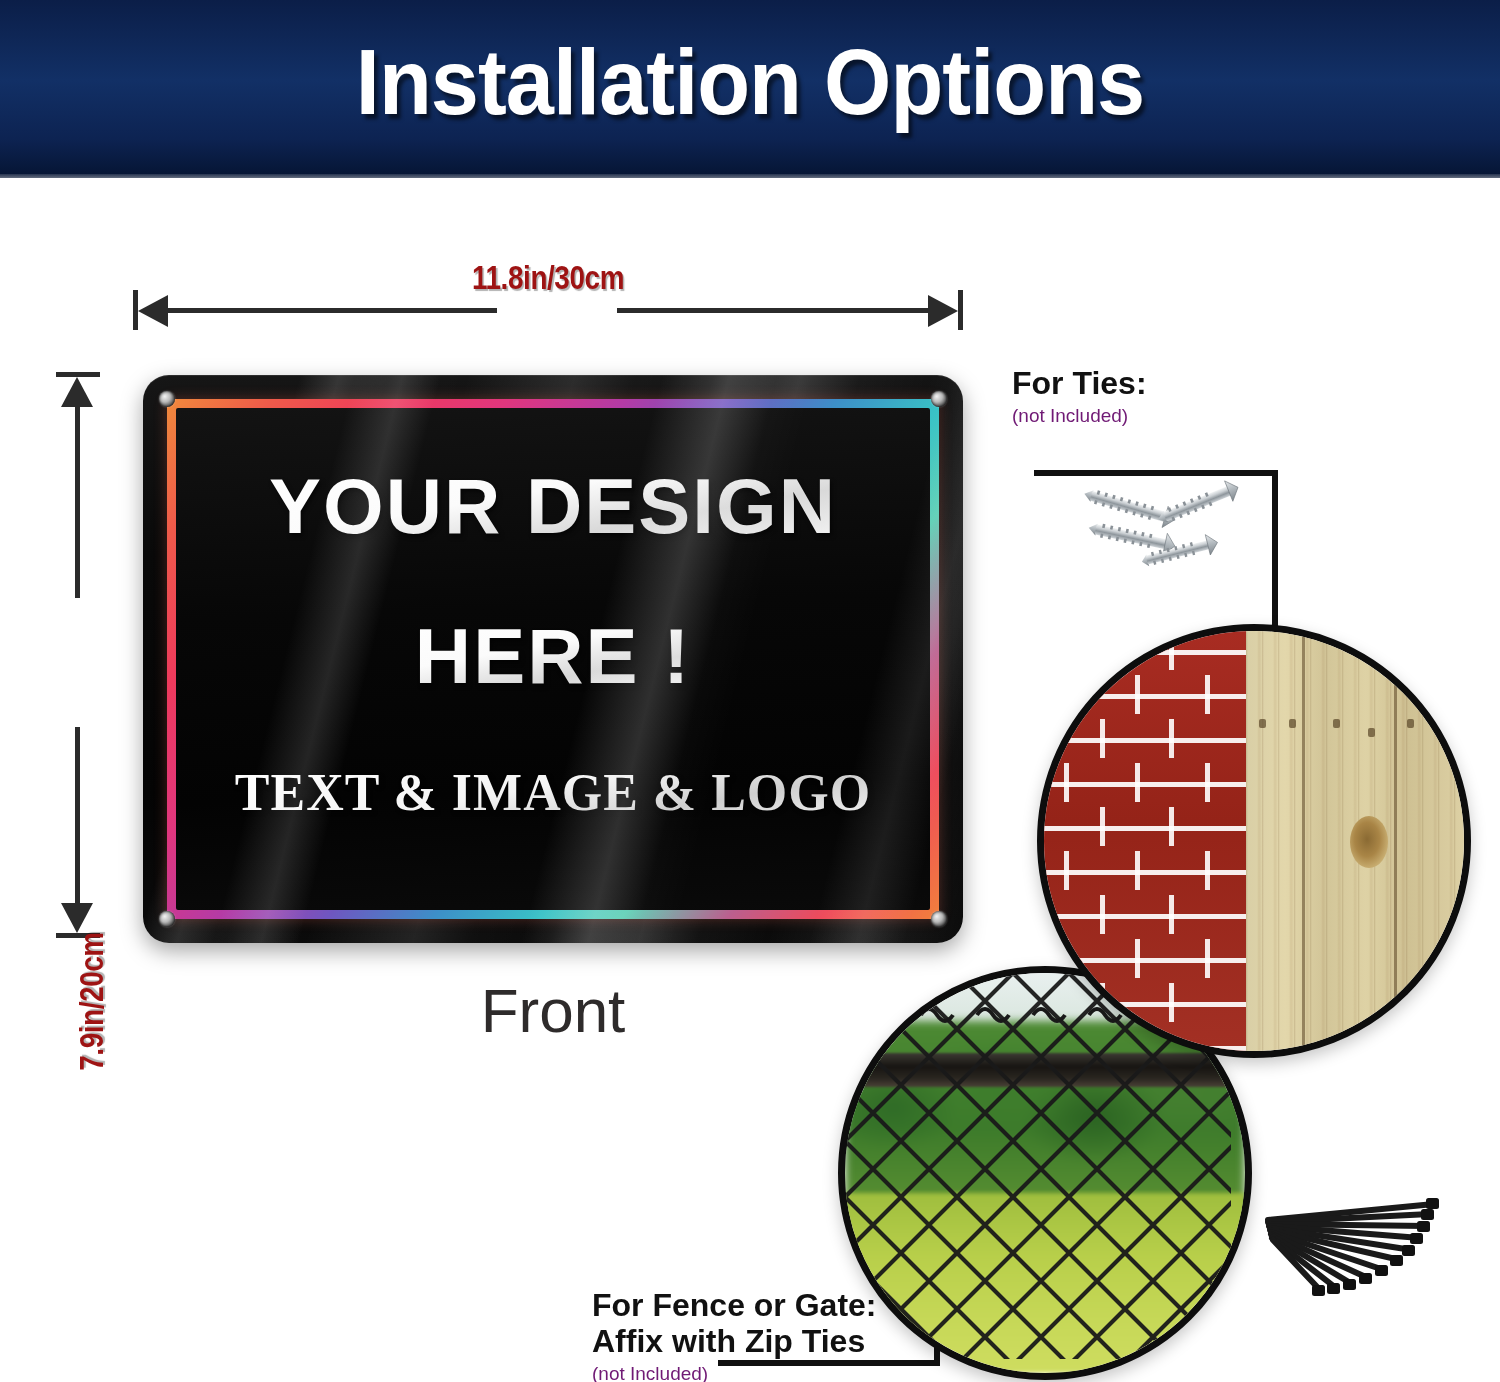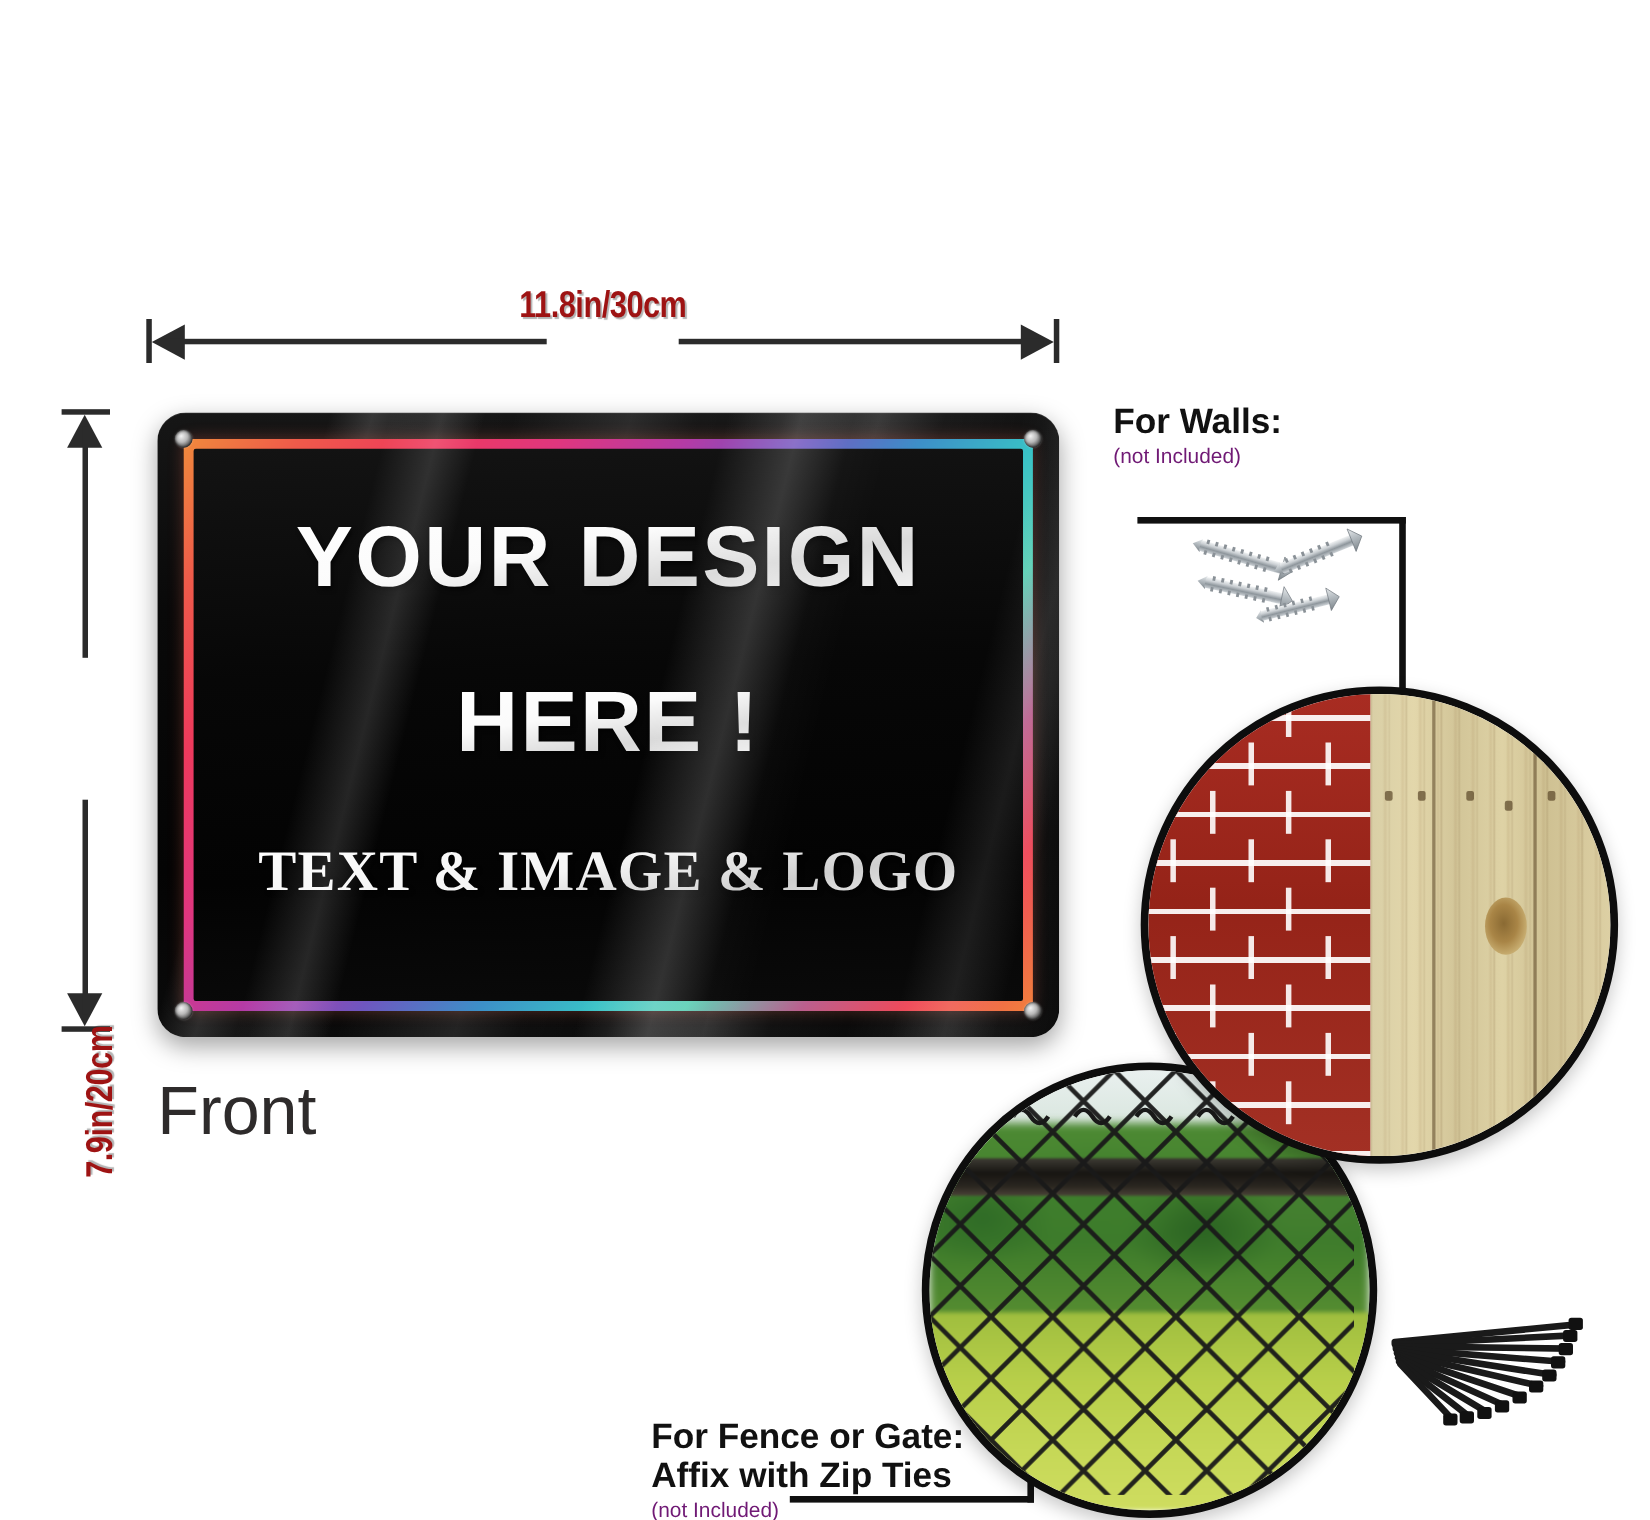--- a/index.html
+++ b/index.html
@@ -165,21 +165,21 @@
     font-weight:bold;font-size:52px;letter-spacing:1px;line-height:1;
     background:linear-gradient(170deg,#ffffff 0%,#f4f4f4 45%,#cfcfcf 72%,#f2f2f2 100%);
     -webkit-background-clip:text;background-clip:text;color:transparent;
     -webkit-text-fill-color:transparent;
     filter:drop-shadow(2px 2px 2px rgba(0,0,0,0.55));
     white-space:nowrap;
   }
 
   .front-caption{
     position:absolute;left:143px;top:975px;width:820px;
-    text-align:left;
+    text-align:center;
     color:#2e2b2b;
     font-family:"Liberation Sans", sans-serif;
     font-size:62px;font-weight:500;letter-spacing:0px;
     white-space:nowrap;
   }
 
   
   .callout-walls{position:absolute;left:1012px;top:366px;width:420px;}
   .callout-fence{position:absolute;left:592px;top:1288px;width:420px;}
   .co-l1,.co-l2{
@@ -264,20 +264,24 @@
     filter:blur(1px);}
 
   .co-note, .co-l1, .co-l2, .sd-line1, .sd-line2, .sd-line3,
   .front-caption, .banner-title, .dim-h-label, .dim-v-label{ user-select:none; }
 </style>
 </head>
 <body>
 
 <div class="stage">
 
+  <div class="banner">
+    <div class="banner-title">Installation Options</div>
+    <div class="banner-edge"></div>
+  </div>
 
   <div class="dim-h">
     <div class="cap l"></div>
     <div class="cap r"></div>
     <div class="arrow l"></div>
     <div class="arrow r"></div>
     <div class="bar left"></div>
     <div class="bar right"></div>
   </div>
   <div class="dim-h-label">11.8in/30cm</div>
@@ -309,21 +313,21 @@
       <div class="hole tl"></div>
       <div class="hole tr"></div>
       <div class="hole bl"></div>
       <div class="hole br"></div>
     </div>
   </div>
 
   <div class="front-caption">Front</div>
 
   <div class="callout-walls">
-    <div class="co-l1">For Walls:</div>
+    <div class="co-l1">For Ties:</div>
     <div class="co-note">(not Included)</div>
   </div>
 
   <div class="leader leader-walls">
     <div class="seg h"></div>
     <div class="seg v"></div>
     <div class="dot"></div>
   </div>
 
   <div class="screws">

